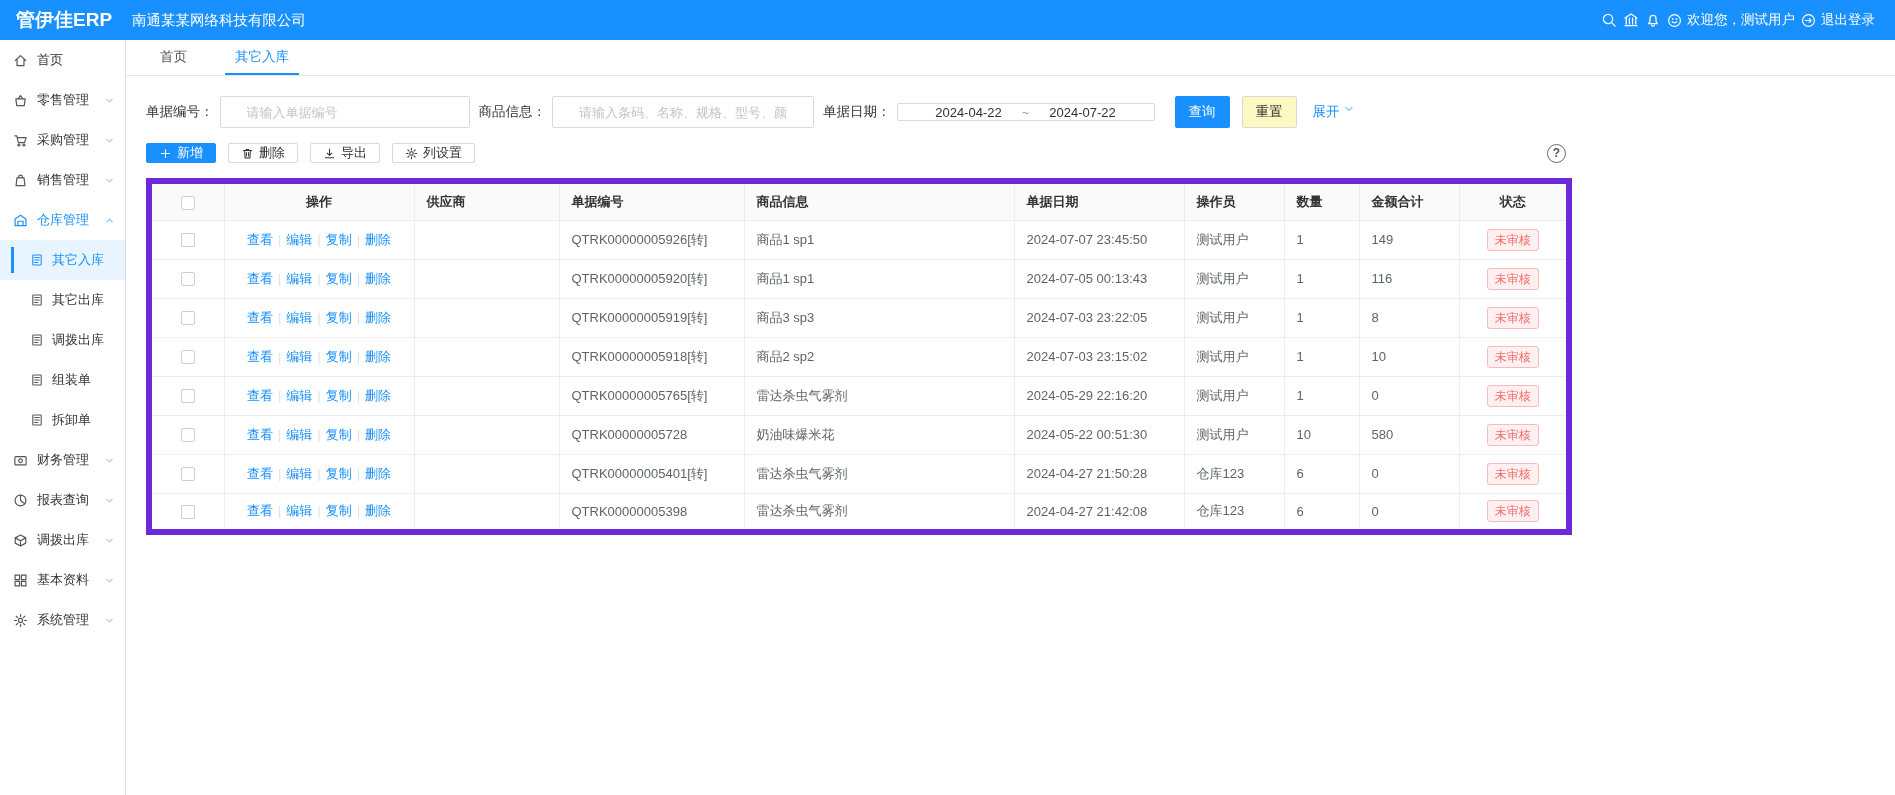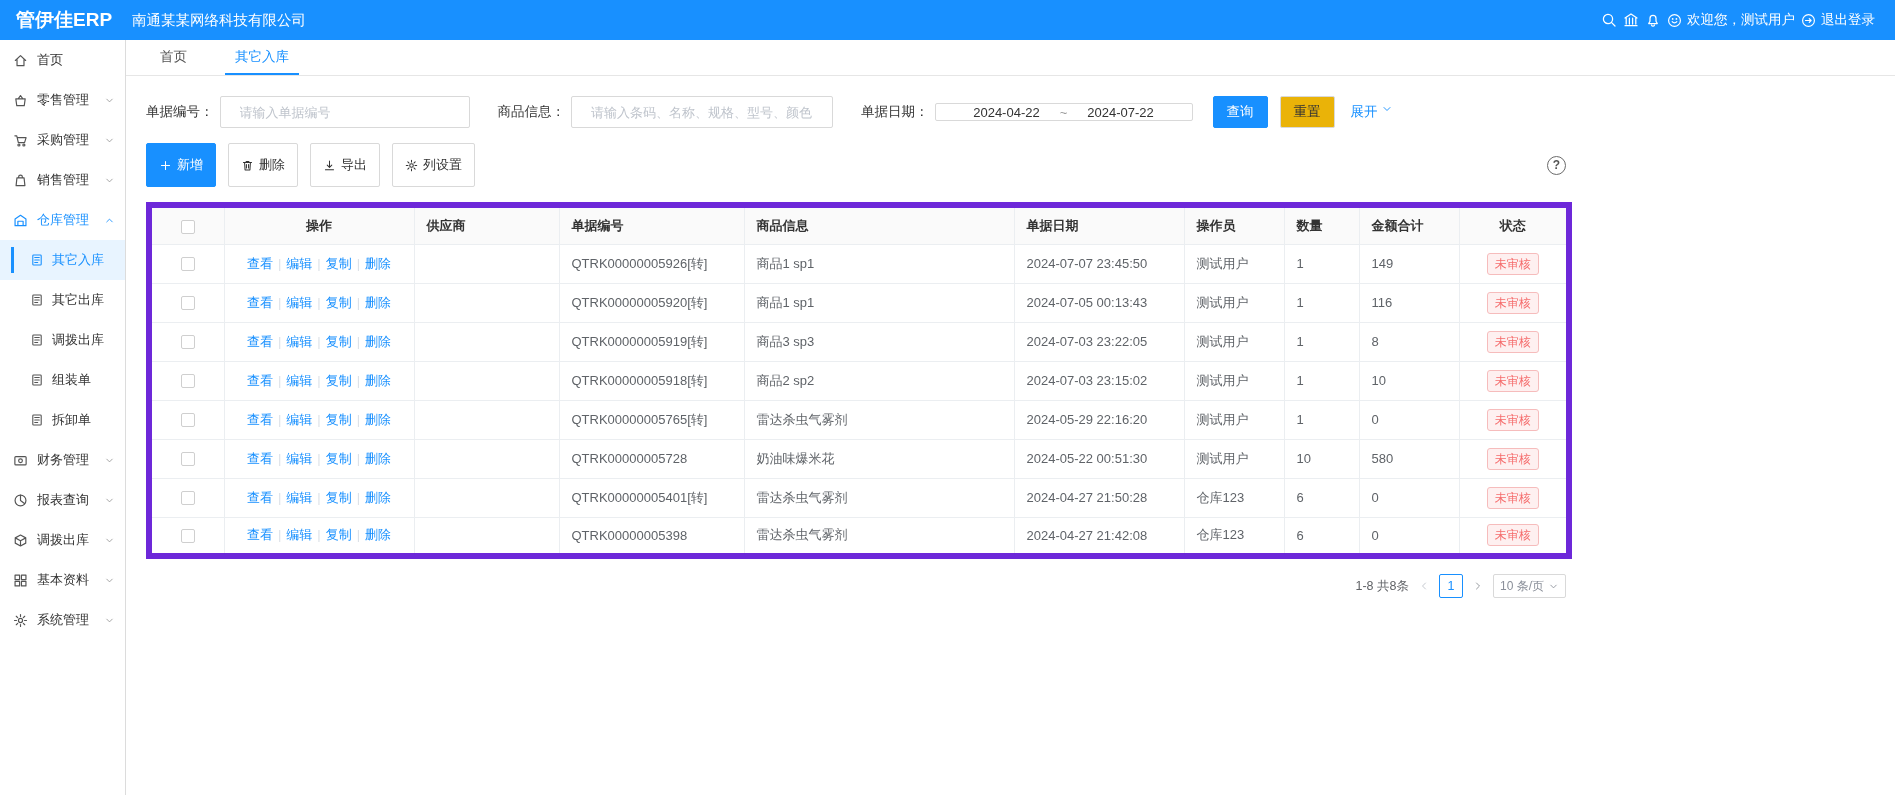--- a/index.html
+++ b/index.html
@@ -26,33 +26,33 @@
   .submenu-item.active .mi-icon{color:var(--accent)}
   .submenu-item.active::before{content:"";position:absolute;left:11px;top:7px;bottom:7px;width:3px;background:var(--accent)}
   .main{flex:1;min-width:0}
   
   .tabbar{height:36px;border-bottom:1px solid #e6e6e6;display:flex;padding-left:24px;gap:28px}
   .tab{display:flex;align-items:center;padding:0 10px;color:#555;font-size:13.5px;cursor:pointer;border-bottom:2px solid transparent}
   .tab.active{color:var(--accent);border-bottom-color:var(--accent)}
   
   .content{padding:20px 0 0 20px}
   .filter-row{display:flex;align-items:center}
-  .filter-item{display:flex;align-items:center;margin-right:28px}
+  .filter-item{display:flex;align-items:center;margin-right:9px}
   .f-label{font-size:13.5px;color:#333;white-space:nowrap}
-  .input{height:32px;border:1px solid #d9d9d9;border-radius:2px;padding:0 19px;font-size:13px;color:#333;outline:none;font-family:inherit;margin-left:6px}
+  .input{height:32px;border:1px solid #d9d9d9;border-radius:2px;padding:0 26px;font-size:13px;color:#333;outline:none;font-family:inherit;margin-left:6px}
   .input::placeholder{color:#bfc4cc}
   .input.w-docno{width:250px}
   .input.w-product{width:262px}
   .date-range{width:258px;height:18px;border:1px solid #d9d9d9;border-radius:2px;display:flex;align-items:flex-end;justify-content:center;gap:20px;cursor:pointer;margin-left:6px;color:#333;font-size:13px}
-  .btn{height:32px;border:1px solid #d9d9d9;background:#eab308;color:#333;border-radius:2px;padding:0 13px;font-size:13.5px;cursor:pointer;font-family:inherit}
+  .btn{height:32px;border:1px solid #d9d9d9;background:#fef9c3;color:#333;border-radius:2px;padding:0 13px;font-size:13.5px;cursor:pointer;font-family:inherit}
   .btn.primary{background:var(--accent);border-color:var(--accent);color:#fff}
   .reset-btn{margin-left:12px}
   .expand-link{margin-left:16px;color:var(--accent);display:flex;align-items:flex-start;gap:3px;font-size:13.5px;cursor:pointer}
   .toolbar-row{display:flex;align-items:center;gap:12px;margin-top:15px;width:1420px}
-  .tbtn{height:44px;display:flex;align-items:center;gap:5px;border:1px solid #d9d9d9;background:#fff;border-radius:2px;padding:0 12px;font-size:13px;color:#333;cursor:pointer;font-family:inherit}
+  .tbtn{height:20px;display:flex;align-items:center;gap:5px;border:1px solid #d9d9d9;background:#fff;border-radius:2px;padding:0 12px;font-size:13px;color:#333;cursor:pointer;font-family:inherit}
   .tbtn.primary{background:var(--accent);border-color:var(--accent);color:#fff}
   .help-circle{margin-left:auto;width:19px;height:19px;border:1.5px solid #6b6b6b;border-radius:50%;display:flex;align-items:center;justify-content:center;font-size:12px;font-weight:bold;color:#555;cursor:pointer}
   
   .table-wrap{margin-top:15px}
   table{border-collapse:collapse;table-layout:fixed;width:1420px;border:6px solid #6d28d9}
   th,td{border-right:1px solid #ebeef1;border-bottom:1px solid #ebeef1;padding:0 12px;text-align:left;white-space:nowrap;overflow:hidden}
   th:last-child,td:last-child{border-right:none}
   th{background:#fafafa;height:39px;font-size:13px;color:#333;font-weight:bold}
   td{height:39px;font-size:13px;color:#5f6368}
   .center{text-align:center}
@@ -489,38 +489,16 @@
                 <td>2024-04-27 21:42:08</td>
                 <td>仓库123</td>
                 <td>6</td>
                 <td>0</td>
                 <td class="center"><span class="status-badge">未审核</span></td>
               </tr>
             </tbody>
           </table>
       </div>
 
-      <div class="pager">
-        <span>1-8 共8条</span>
-        <span class="pager-chevron prev">
-            <svg width="12" height="12" viewBox="0 0 16 16" fill="none" stroke="currentColor" stroke-width="1.25" stroke-linecap="round" stroke-linejoin="round">
-              <path d="M10 4 6 8l4 4"></path>
-            </svg>
-          </span>
-        <span class="pager-page">1</span>
-        <span class="pager-chevron next">
-            <svg width="12" height="12" viewBox="0 0 16 16" fill="none" stroke="currentColor" stroke-width="1.25" stroke-linecap="round" stroke-linejoin="round">
-              <path d="M6 4l4 4-4 4"></path>
-            </svg>
-          </span>
-        <span class="pager-size">
-          <span>10 条/页</span>
-          <span class="hicon">
-              <svg width="11" height="11" viewBox="0 0 16 16" fill="none" stroke="currentColor" stroke-width="1.25" stroke-linecap="round" stroke-linejoin="round">
-                <path d="M4 6l4 4 4-4"></path>
-              </svg>
-            </span>
-        </span>
-      </div>
 
     </div>
   </div>
 </div>
 
 </body></html>

